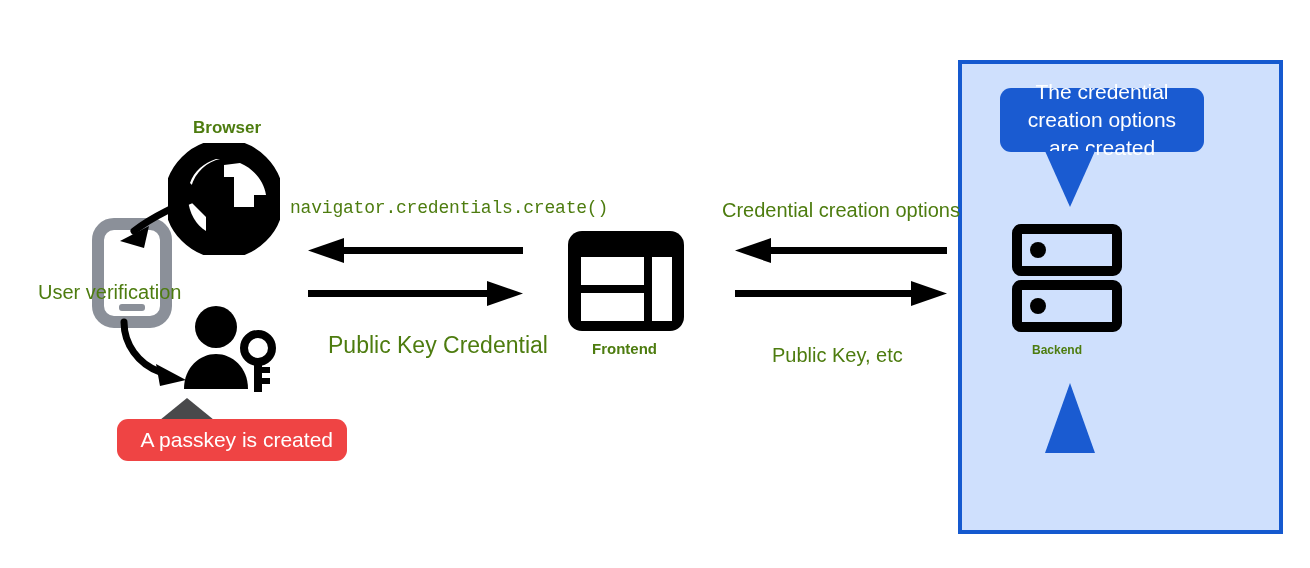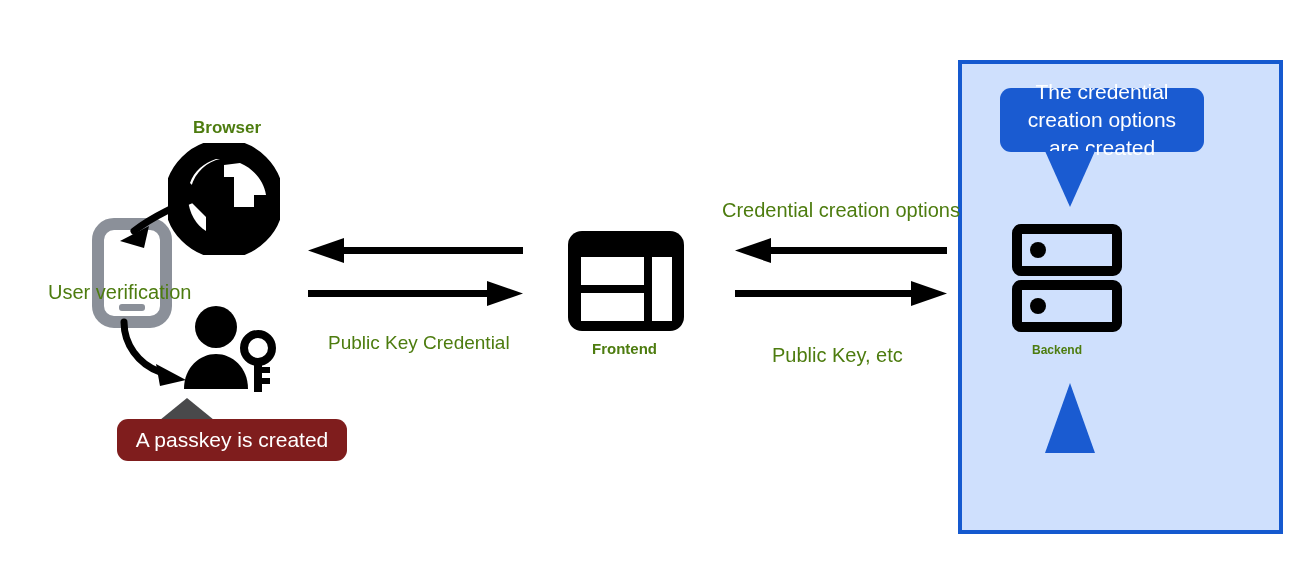--- a/index.html
+++ b/index.html
@@ -54,22 +54,23 @@
     text-align: center;
     display: flex;
     align-items: center;
     justify-content: center;
   }
   .callout-blue {
     background: #1a5bd1;
     color: #ffffff;
   }
   .callout-dark {
-    background: #7f1d1d;
+    background: #ef4444;
     color: #ffffff;
+    justify-content: flex-end;
   }
   .callout-text {
     font-size: 21px;
     line-height: 28px;
     padding: 0 14px;
   }
   .tail {
     position: absolute;
     width: 0;
     height: 0;
@@ -133,39 +134,40 @@
 
   <svg class="icon-svg" style="left:180px; top:305px;" width="100" height="90" viewBox="0 0 100 90">
     <circle cx="36" cy="22" r="21" fill="#000000"></circle>
     <path d="M4 84 C4 62 20 49 36 49 C52 49 68 62 68 84 Z" fill="#000000"></path>
     <circle cx="78" cy="43" r="14" fill="none" stroke="#000000" stroke-width="8"></circle>
     <rect x="74" y="55" width="8" height="32" fill="#000000"></rect>
     <rect x="82" y="62" width="8" height="6" fill="#000000"></rect>
     <rect x="82" y="73" width="8" height="6" fill="#000000"></rect>
   </svg>
 
-  <div class="label" style="left:48px; top:281px; font-size:20px;">User verification</div>
+  <div class="label" style="left:38px; top:281px; font-size:20px;">User verification</div>
 
   <div class="tail tail-up-dark" style="left:160px; top:398px;"></div>
   <div class="callout callout-dark" style="left:117px; top:419px; width:230px; height:42px;">
     <span class="callout-text">A passkey is created</span>
   </div>
 
+  <div class="label label-mono" style="left:290px; top:198px; font-size:18px;">navigator.credentials.create()</div>
 
   <svg class="arrow-svg" style="left:308px; top:238px;" width="215" height="26" viewBox="0 0 215 26">
     <rect x="30" y="9" width="185" height="7" fill="#000000"></rect>
     <polygon points="0,12.5 36,0 36,25" fill="#000000"></polygon>
   </svg>
 
   <svg class="arrow-svg" style="left:308px; top:281px;" width="215" height="26" viewBox="0 0 215 26">
     <rect x="0" y="9" width="185" height="7" fill="#000000"></rect>
     <polygon points="215,12.5 179,0 179,25" fill="#000000"></polygon>
   </svg>
 
-  <div class="label" style="left:328px; top:332px; font-size:19px;">Public Key Credential</div>
+  <div class="label" style="left:328px; top:332px; font-size:23px;">Public Key Credential</div>
 
   <svg class="icon-svg" style="left:566px; top:229px;" width="120" height="104" viewBox="0 0 120 104">
     <rect x="2" y="2" width="116" height="100" rx="14" ry="14" fill="#000000"></rect>
     <rect x="15" y="28" width="63" height="28" fill="#ffffff"></rect>
     <rect x="15" y="64" width="63" height="28" fill="#ffffff"></rect>
     <rect x="86" y="28" width="20" height="64" fill="#ffffff"></rect>
   </svg>
   <div class="label label-bold" style="left:592px; top:340px; font-size:15px;">Frontend</div>
 
   <div class="label" style="left:722px; top:199px; font-size:20px;">Credential creation options</div>

